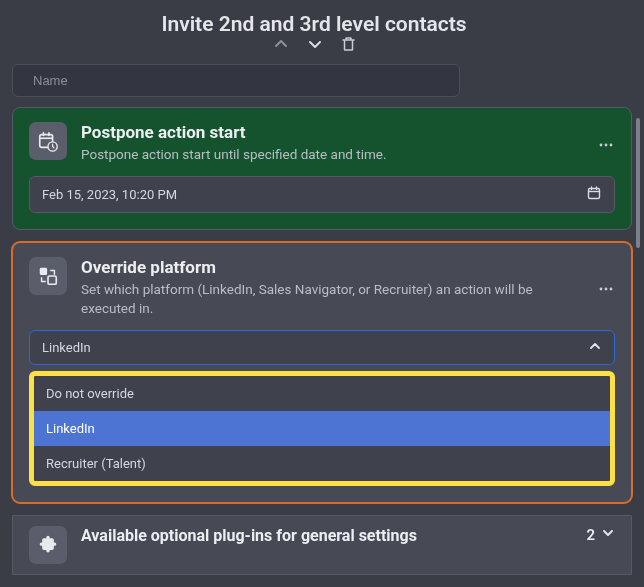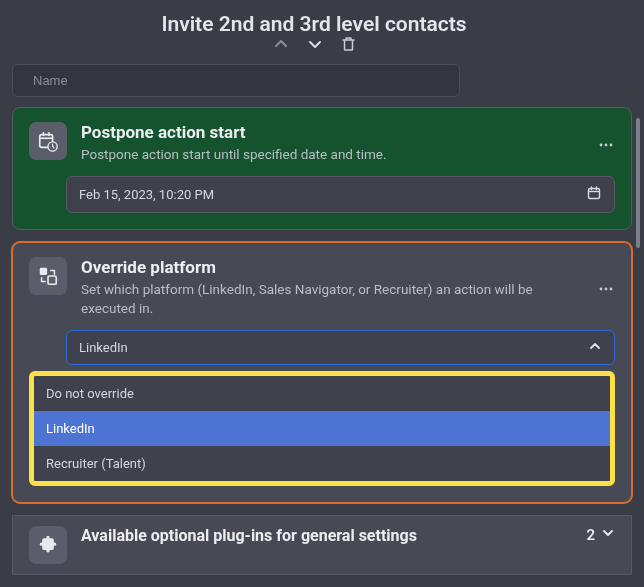--- a/index.html
+++ b/index.html
@@ -97,21 +97,20 @@
     margin-top: 12px;
     background: #3f424d;
     border: 1px solid #565a65;
     border-radius: 6px;
     display:flex;
     align-items:center;
     padding: 8px 12px;
     font-size: 13px;
     color:#d4d7de;
     justify-content: space-between;
-    margin-left: 37px;
   }
   .card-inner-field.select {
     border: 1px solid #2b6ad6;
   }
   .highlight-card {
     outline: 2px solid #d96b2b;
     outline-offset: -1px;
     border-radius: 8px;
     background: #474a55;
     border: 1px solid #575a65;

